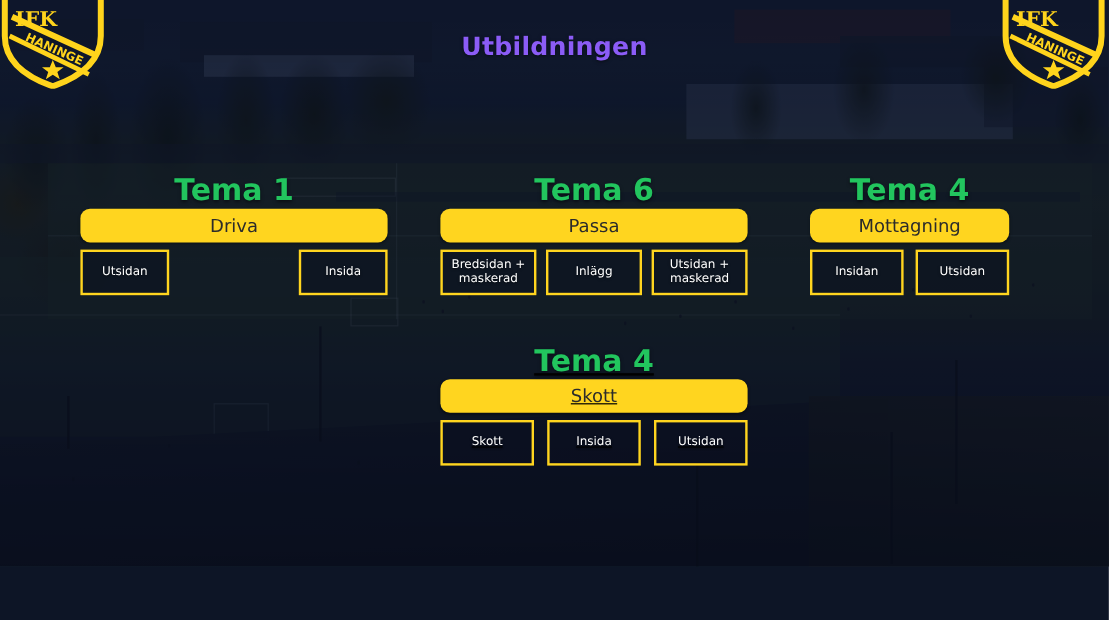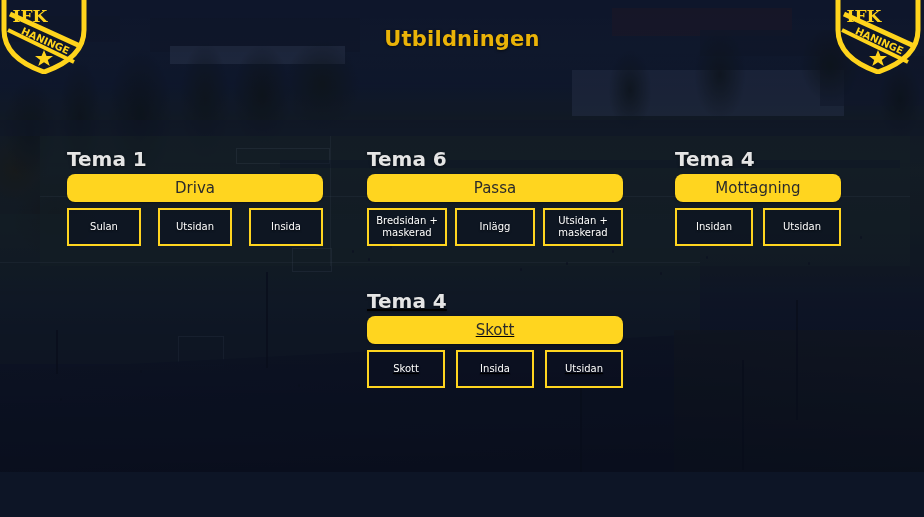--- a/index.html
+++ b/index.html
@@ -146,34 +146,34 @@
     height: 72px;
   }
   .crest.left  { left: 0px; }
   .crest.right { right: 2px; }
 
   
   .slide-title {
     position: absolute;
     left: 0; right: 0; top: 27px;
     text-align: center;
-    color: #eab308;
+    color: #8b5cf6;
     font-size: 21px;
     font-weight: bold;
     letter-spacing: .2px;
     text-shadow: 0 1px 3px rgba(0,0,0,.55);
   }
 
   
   .group { position: absolute; }
   .tema-label {
-    color: #e5e5e5;
-    font-size: 20px;
+    color: #22c55e;
+    font-size: 25px;
     font-weight: bold;
-    text-align: left;
+    text-align: center;
     text-shadow: 0 1px 3px rgba(0,0,0,.5);
     margin: 0 0 4px 0;
     line-height: 22px;
   }
   .main-box {
     background: #ffd51f;
     color: #2b2b2b;
     border-radius: 8px;
     text-align: center;
     font-size: 15px;
@@ -295,21 +295,20 @@
       <polygon points="44,50 46.5,56 53,56 47.8,60 49.8,66 44,62.3 38.2,66 40.2,60 35,56 41.5,56" fill="#ffd41c"></polygon>
     </svg>
   </div>
 
   <div class="slide-title">Utbildningen</div>
 
   <div class="group" id="group-tema1">
     <div class="tema-label">Tema 1</div>
     <div class="main-box">Driva</div>
     <div class="sub-row">
-      <div class="sub-box">Sulan</div>
       <div class="sub-box">Utsidan</div>
       <div class="sub-box">Insida</div>
     </div>
   </div>
 
   <div class="group" id="group-tema2">
     <div class="tema-label">Tema 6</div>
     <div class="main-box">Passa</div>
     <div class="sub-row">
       <div class="sub-box">Bredsidan + maskerad</div>

